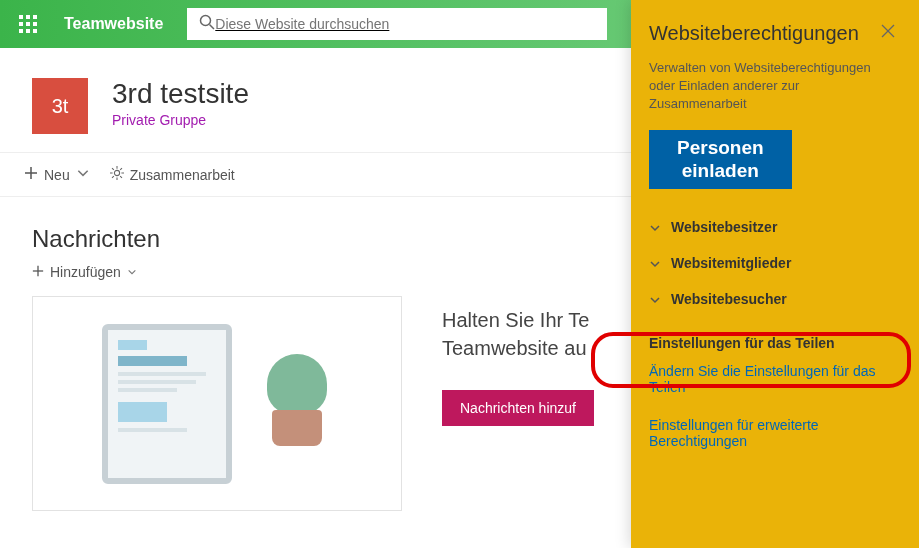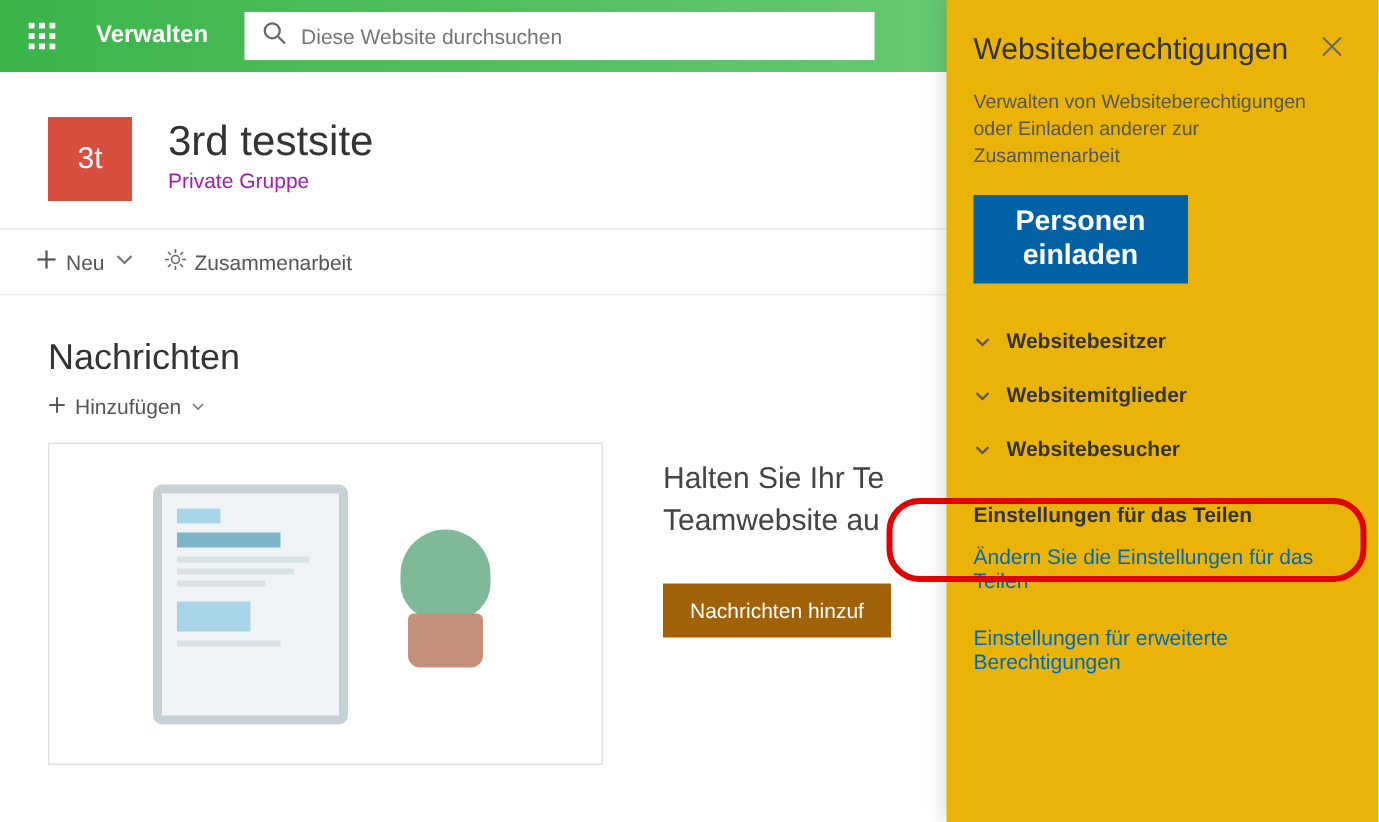--- a/index.html
+++ b/index.html
@@ -39,22 +39,22 @@
       font-size: 16px;
       padding: 0 8px;
     }
     .search-wrap {
       background: #fff;
       height: 32px;
       flex: 0 0 420px;
       display: flex;
       align-items: center;
       padding: 12px 12px;
-      gap: 10px;
       margin-left: 8px;
+      text-decoration: underline;
     }
     .search-wrap svg { width: 16px; height: 16px; fill: #666; }
     .search-input {
       border: none;
       outline: none;
       font-size: 14px;
       flex: 1;
       color: #444;
     }
     
@@ -178,21 +178,21 @@
       padding-top: 10px;
     }
     .content-right .lead {
       font-size: 20px;
       font-weight: 300;
       color: #444;
       line-height: 1.4;
       margin-bottom: 28px;
     }
     .primary-btn {
-      background: #a16207;
+      background: #be185d;
       color: #fff;
       border: none;
       padding: 10px 18px;
       font-size: 14px;
       cursor: pointer;
     }
     
     .panel {
       position: absolute;
       top: 0;
@@ -289,21 +289,21 @@
         <rect x="7" y="0" width="4" height="4"></rect>
         <rect x="14" y="0" width="4" height="4"></rect>
       <rect x="0" y="7" width="4" height="4"></rect>
         <rect x="7" y="7" width="4" height="4"></rect>
         <rect x="14" y="7" width="4" height="4"></rect>
       <rect x="0" y="14" width="4" height="4"></rect>
         <rect x="7" y="14" width="4" height="4"></rect>
         <rect x="14" y="14" width="4" height="4"></rect>
     </svg>
   </div>
-  <div class="brand">Verwalten</div>
+  <div class="brand">Teamwebsite</div>
   <div class="search-wrap">
     <span>
       <svg viewBox="0 0 16 16">
           <circle cx="6.5" cy="6.5" r="5" fill="none" stroke="#666" stroke-width="1.5"></circle>
           <line x1="10.5" y1="10.5" x2="15" y2="15" stroke="#666" stroke-width="1.5"></line>
         </svg>
     </span>
     <input class="search-input" type="text" placeholder="Diese Website durchsuchen" style="">
   </div>
 </div>

